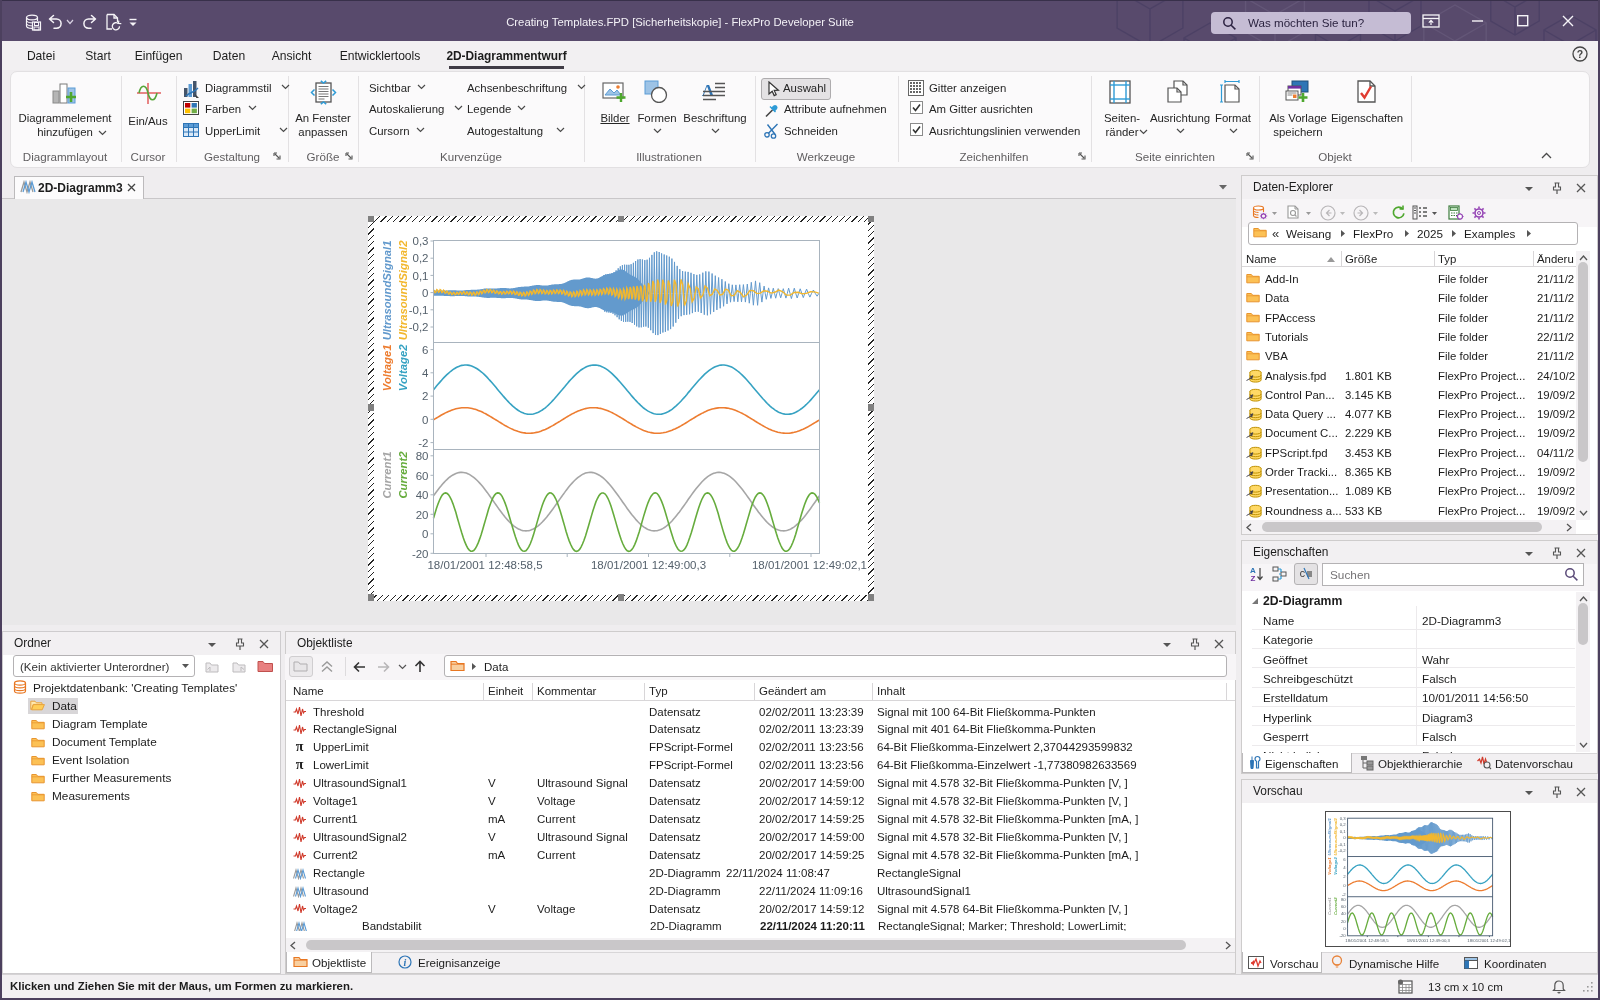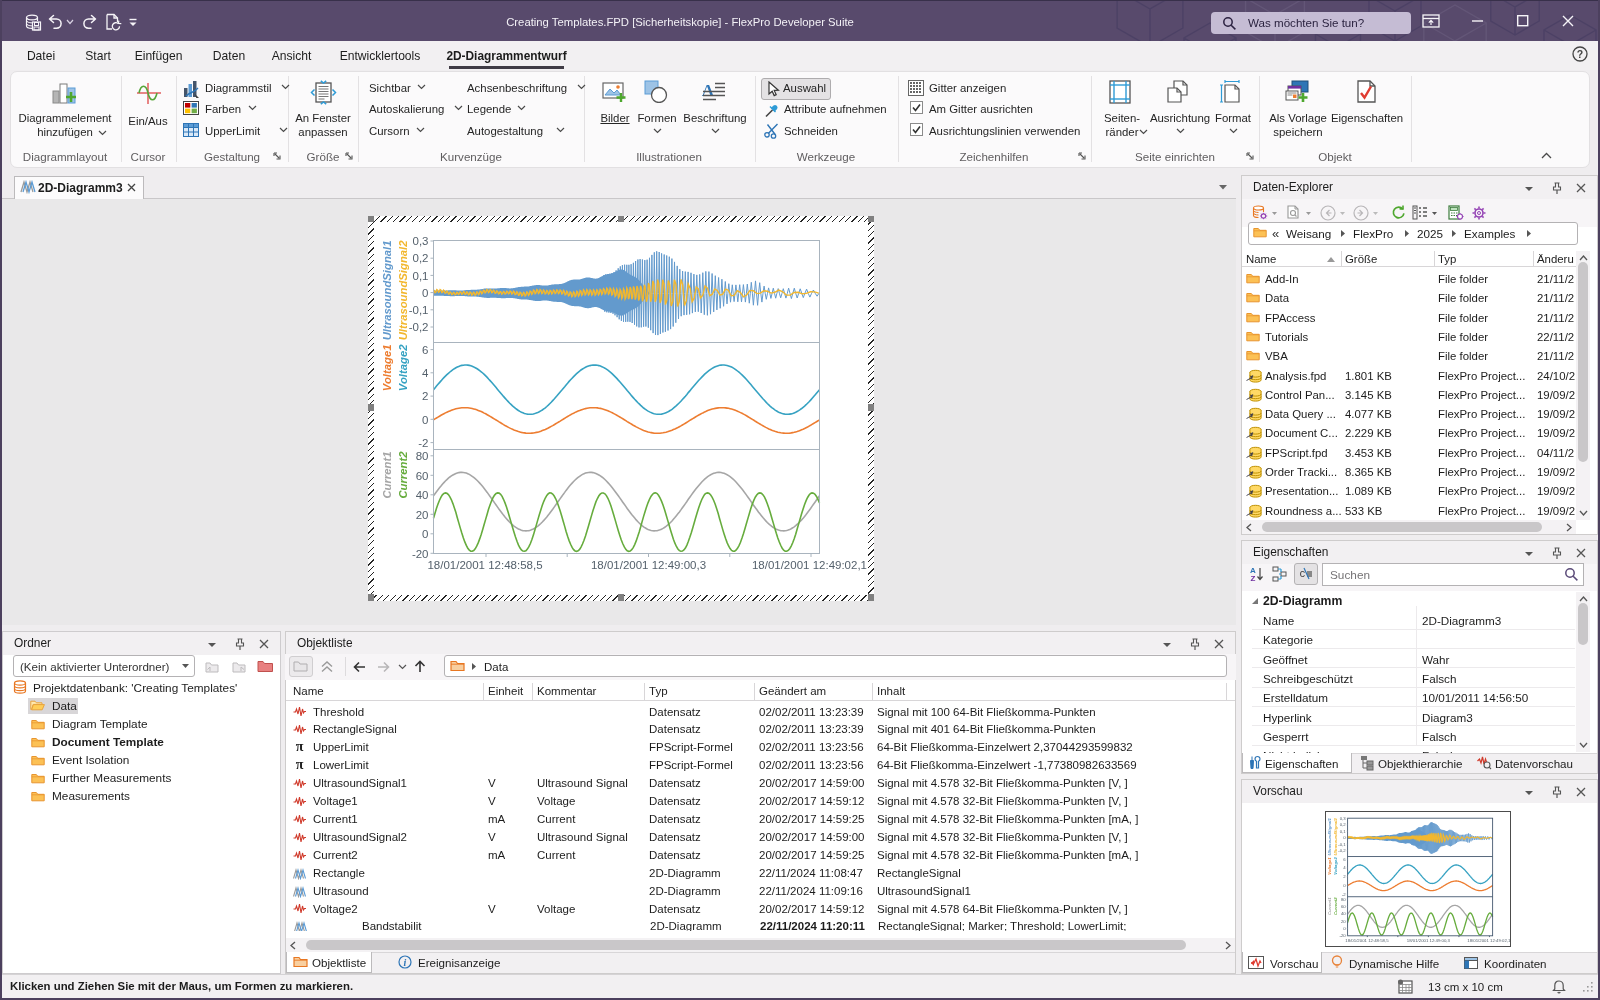--- a/index.html
+++ b/index.html
@@ -582,21 +582,21 @@
       <path d="M0.8 4.8 h12.4" stroke="#E8952F" stroke-width="0.8" fill="none"></path>
     </svg>
   </div>
 <div class="abs" style="left:52px;top:717.0px;font-size:11.8px;color:#1c1c1c;font-weight:normal;white-space:nowrap;">Diagram Template</div>
 <div class="ico" style="left:31px;top:735.5px">
     <svg width="14" height="12" viewBox="0 0 14 12" style="display:block">
       <path d="M0.8 2.5 h4.5 l1.5 1.8 h6.4 V10.8 H0.8 z" fill="#FCC155" stroke="#E8952F" stroke-width="1"></path>
       <path d="M0.8 4.8 h12.4" stroke="#E8952F" stroke-width="0.8" fill="none"></path>
     </svg>
   </div>
-<div class="abs" style="left:52px;top:735.0px;font-size:11.8px;color:#1c1c1c;font-weight:bold;white-space:nowrap;">Document Template</div>
+<div class="abs" style="left:52px;top:735.0px;font-size:11.8px;color:#1c1c1c;font-weight:normal;white-space:nowrap;">Document Template</div>
 <div class="ico" style="left:31px;top:753.5px">
     <svg width="14" height="12" viewBox="0 0 14 12" style="display:block">
       <path d="M0.8 2.5 h4.5 l1.5 1.8 h6.4 V10.8 H0.8 z" fill="#FCC155" stroke="#E8952F" stroke-width="1"></path>
       <path d="M0.8 4.8 h12.4" stroke="#E8952F" stroke-width="0.8" fill="none"></path>
     </svg>
   </div>
 <div class="abs" style="left:52px;top:753.0px;font-size:11.8px;color:#1c1c1c;font-weight:normal;white-space:nowrap;">Event Isolation</div>
 <div class="ico" style="left:31px;top:771.5px">
     <svg width="14" height="12" viewBox="0 0 14 12" style="display:block">
       <path d="M0.8 2.5 h4.5 l1.5 1.8 h6.4 V10.8 H0.8 z" fill="#FCC155" stroke="#E8952F" stroke-width="1"></path>
@@ -781,21 +781,21 @@
 <div class="abs" style="left:759px;top:849.1px;font-size:11.5px;color:#1c1c1c;font-weight:normal;white-space:nowrap;">20/02/2017 14:59:25</div>
 <div class="abs" style="left:877px;top:849.1px;font-size:11.5px;color:#1c1c1c;font-weight:normal;white-space:nowrap;">Signal mit 4.578 32-Bit Fließkomma-Punkten [mA, ]</div>
 <div class="ico" style="left:293px;top:867.55px">
     <svg width="13" height="12" viewBox="0 0 13 12" style="display:block">
       <path d="M0.5 10.5 L3 2 L5.5 10.5 L8 2 L10.5 10.5" fill="none" stroke="#9a9a9a" stroke-width="1.1"></path>
       <path d="M2.5 10.5 L5 2 L7.5 10.5 L10 2 L12.5 10.5" fill="none" stroke="#5b9bd5" stroke-width="1.1"></path>
     </svg>
   </div>
 <div class="abs" style="left:313px;top:867.05px;font-size:11.5px;color:#1c1c1c;font-weight:normal;white-space:nowrap;">Rectangle</div>
 <div class="abs" style="left:649px;top:867.05px;font-size:11.5px;color:#1c1c1c;font-weight:normal;white-space:nowrap;">2D-Diagramm</div>
-<div class="abs" style="left:759px;top:867.05px;font-size:11.5px;color:#1c1c1c;font-weight:normal;white-space:nowrap;">22/11/2024 11:08:47</div>
+<div class="abs" style="left:726px;top:867.05px;font-size:11.5px;color:#1c1c1c;font-weight:normal;white-space:nowrap;">22/11/2024 11:08:47</div>
 <div class="abs" style="left:877px;top:867.05px;font-size:11.5px;color:#1c1c1c;font-weight:normal;white-space:nowrap;">RectangleSignal</div>
 <div class="ico" style="left:293px;top:885.5px">
     <svg width="13" height="12" viewBox="0 0 13 12" style="display:block">
       <path d="M0.5 10.5 L3 2 L5.5 10.5 L8 2 L10.5 10.5" fill="none" stroke="#9a9a9a" stroke-width="1.1"></path>
       <path d="M2.5 10.5 L5 2 L7.5 10.5 L10 2 L12.5 10.5" fill="none" stroke="#5b9bd5" stroke-width="1.1"></path>
     </svg>
   </div>
 <div class="abs" style="left:313px;top:885.0px;font-size:11.5px;color:#1c1c1c;font-weight:normal;white-space:nowrap;">Ultrasound</div>
 <div class="abs" style="left:649px;top:885.0px;font-size:11.5px;color:#1c1c1c;font-weight:normal;white-space:nowrap;">2D-Diagramm</div>
 <div class="abs" style="left:759px;top:885.0px;font-size:11.5px;color:#1c1c1c;font-weight:normal;white-space:nowrap;">22/11/2024 11:09:16</div>

